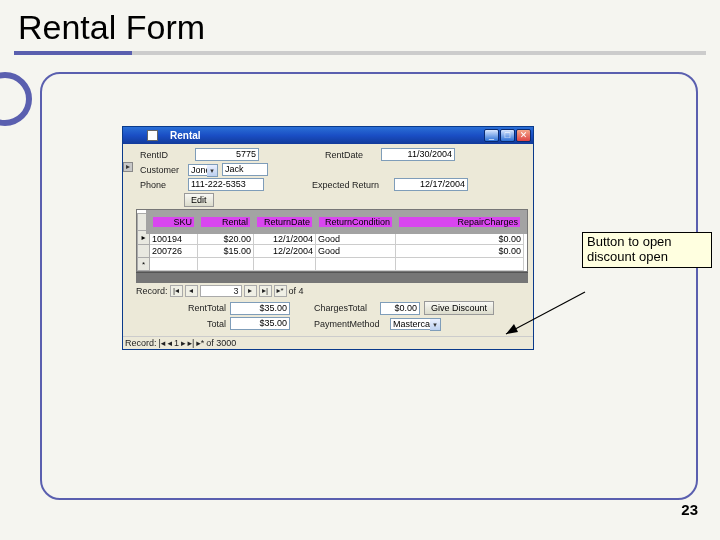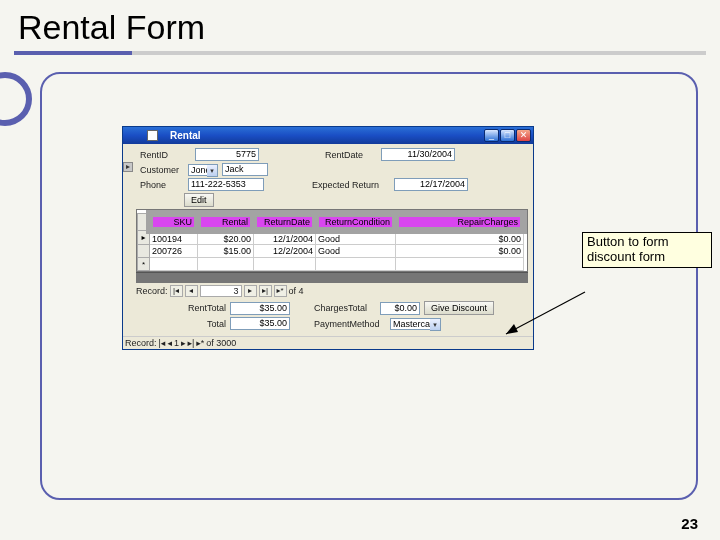--- a/index.html
+++ b/index.html
@@ -33,21 +33,21 @@
     position: absolute;
     left: 40px; top: 72px;
     right: 22px; bottom: 40px;
     border: 2px solid #5a5faf;
     border-radius: 20px;
     background: #f5f5f0;
     padding: 52px 40px 20px 80px;
   }
   .page-number {
     position: absolute;
-    right: 22px; bottom: 8px;
+    right: 22px; bottom: 22px;
     font-size: 15px;
     font-weight: bold;
   }
 
   
   .window {
     width: 412px;
     border: 1px solid #0a3a8a;
     background: #ece9d8;
     font-family: Tahoma, sans-serif;
@@ -334,19 +334,19 @@
       <span class="nav-field">1</span>
       <span class="nav-btn">▸</span>
       <span class="nav-btn">▸|</span>
       <span class="nav-btn">▸*</span>
       <span>of  3000</span>
     </div>
   </div>
 
 </div>
 
-<div class="callout">Button to form discount form</div>
+<div class="callout">Button to open discount open</div>
 <svg class="callout-arrow" width="90" height="50">
   <line x1="85" y1="2" x2="6" y2="44" stroke="#000" stroke-width="1.2"></line>
   <polygon points="6,44 14,34 18,42" fill="#000"></polygon>
 </svg>
 
 <div class="page-number">23</div>
 
 </body></html>

